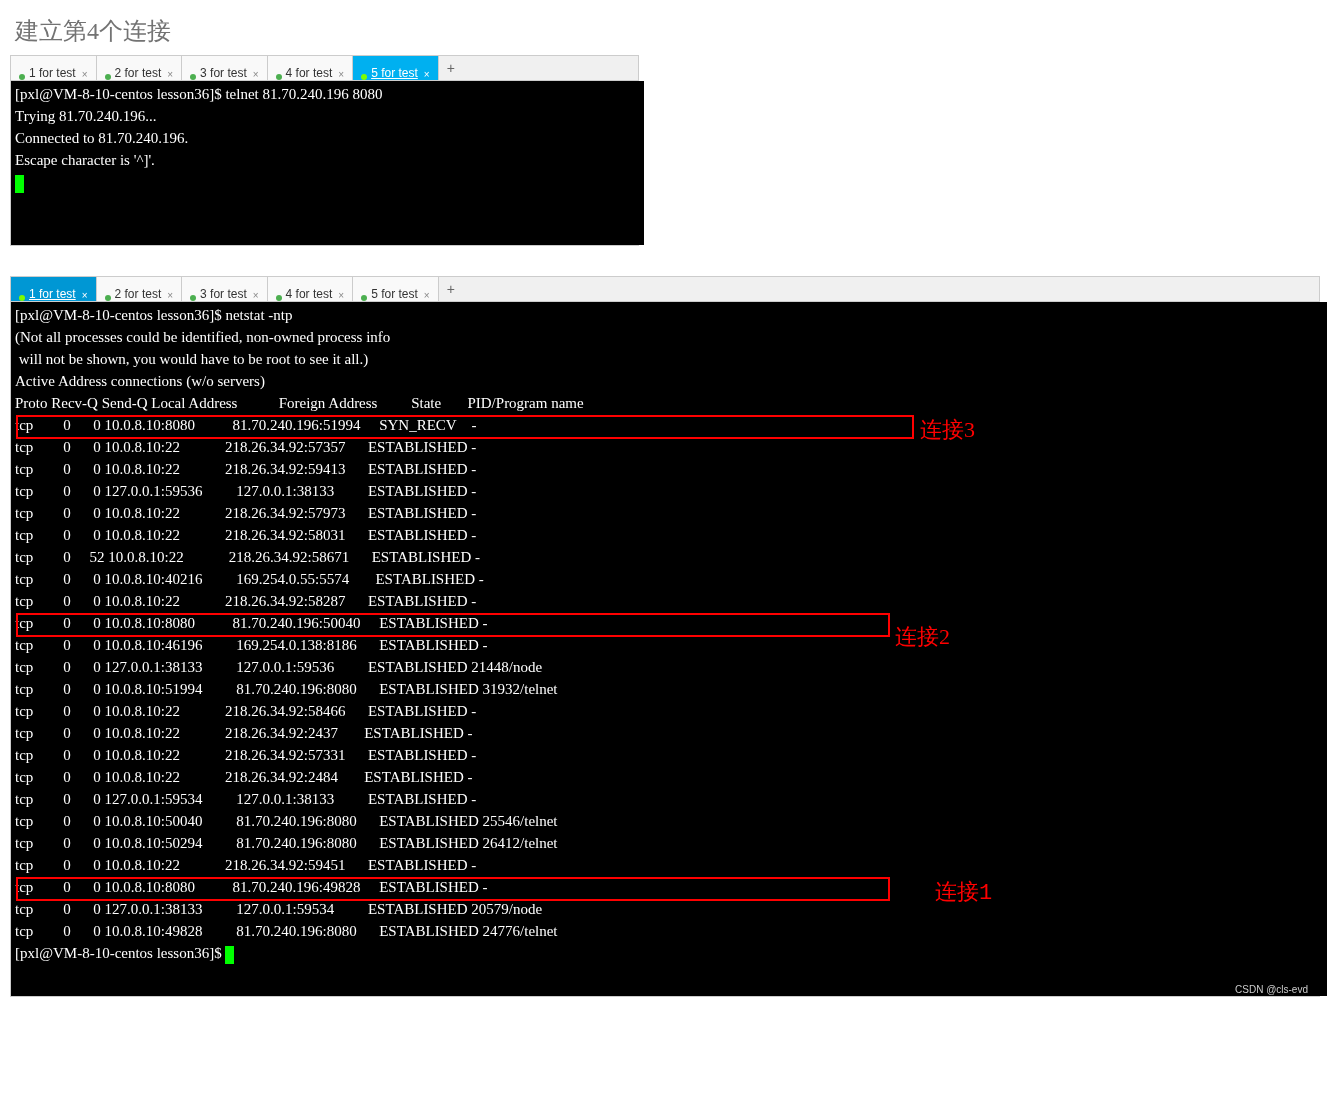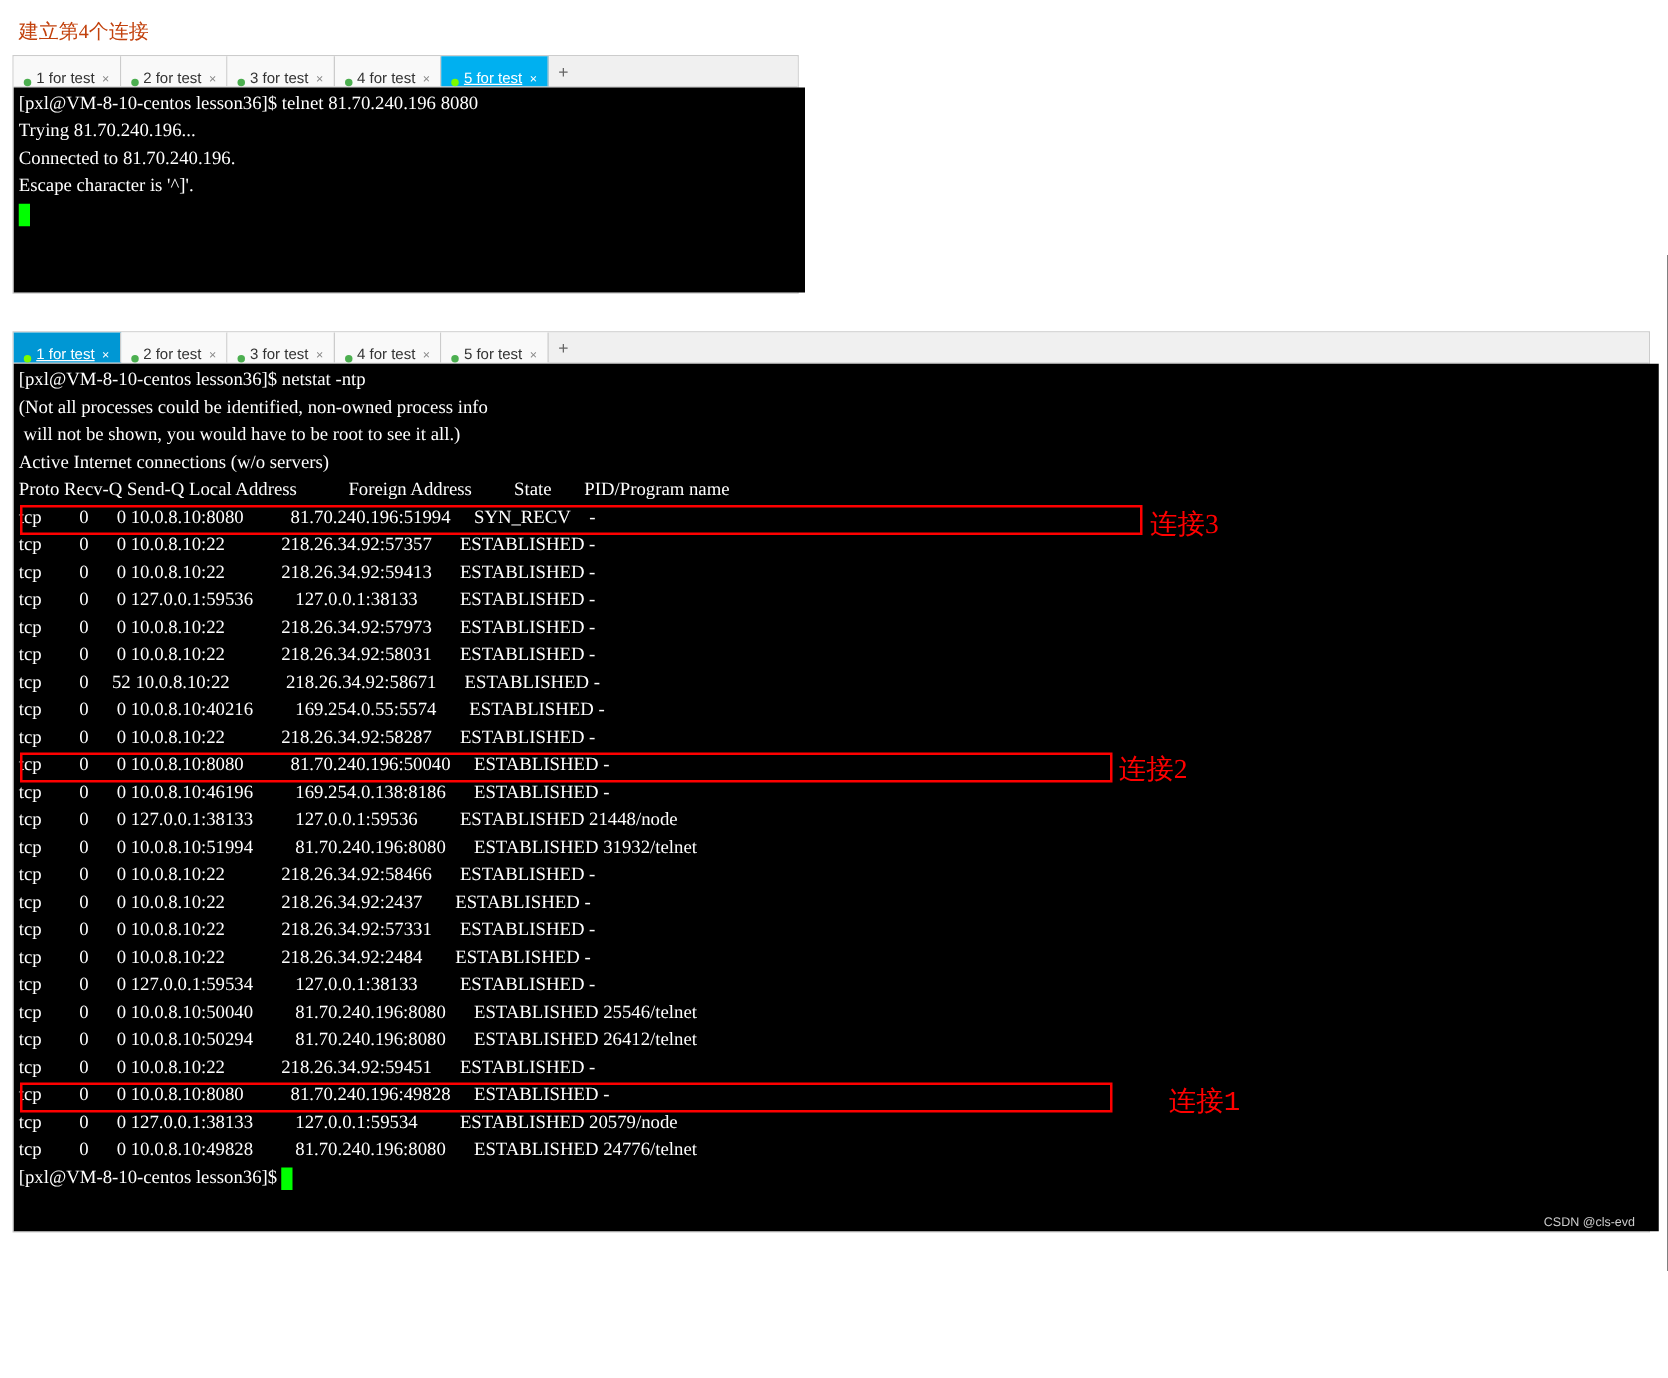--- a/index.html
+++ b/index.html
@@ -4,22 +4,22 @@
 <style>
 body {
   margin: 0;
   padding: 10px;
   background: #fff;
   font-family: Arial, sans-serif;
   width: 1334px;
   box-sizing: border-box;
 }
 .title-text {
-  color: #c2410c;
-  font-size: 16px;
+  color: #737373;
+  font-size: 24px;
   font-family: "SimSun", serif;
   margin: 5px 0 8px 5px;
 }
 .terminal-window {
   border: 1px solid #ccc;
   margin-bottom: 10px;
   background: #fff;
 }
 .tab-bar {
   background: #f0f0f0;
@@ -199,29 +199,29 @@
     <div class="tab">
           <span class="dot"></span>
           <span class="label">5 for test</span>
           <span class="close">×</span>
         </div>
     <div class="tab-add">+</div>
   </div>
   <div class="terminal terminal2"><span>[pxl@VM-8-10-centos lesson36]$ netstat -ntp</span>
 <span>(Not all processes could be identified, non-owned process info</span>
 <span> will not be shown, you would have to be root to see it all.)</span>
-<span>Active Internet connections (w/o servers)</span>
+<span>Active Address connections (w/o servers)</span>
 <span>Proto Recv-Q Send-Q Local Address           Foreign Address         State       PID/Program name</span>
 <span class="netstat-row">tcp        0      0 10.0.8.10:8080          81.70.240.196:51994     SYN_RECV    -</span><span class="netstat-row">tcp        0      0 10.0.8.10:22            218.26.34.92:57357      ESTABLISHED -</span><span class="netstat-row">tcp        0      0 10.0.8.10:22            218.26.34.92:59413      ESTABLISHED -</span><span class="netstat-row">tcp        0      0 127.0.0.1:59536         127.0.0.1:38133         ESTABLISHED -</span><span class="netstat-row">tcp        0      0 10.0.8.10:22            218.26.34.92:57973      ESTABLISHED -</span><span class="netstat-row">tcp        0      0 10.0.8.10:22            218.26.34.92:58031      ESTABLISHED -</span><span class="netstat-row">tcp        0     52 10.0.8.10:22            218.26.34.92:58671      ESTABLISHED -</span><span class="netstat-row">tcp        0      0 10.0.8.10:40216         169.254.0.55:5574       ESTABLISHED -</span><span class="netstat-row">tcp        0      0 10.0.8.10:22            218.26.34.92:58287      ESTABLISHED -</span><span class="netstat-row">tcp        0      0 10.0.8.10:8080          81.70.240.196:50040     ESTABLISHED -</span><span class="netstat-row">tcp        0      0 10.0.8.10:46196         169.254.0.138:8186      ESTABLISHED -</span><span class="netstat-row">tcp        0      0 127.0.0.1:38133         127.0.0.1:59536         ESTABLISHED 21448/node</span><span class="netstat-row">tcp        0      0 10.0.8.10:51994         81.70.240.196:8080      ESTABLISHED 31932/telnet</span><span class="netstat-row">tcp        0      0 10.0.8.10:22            218.26.34.92:58466      ESTABLISHED -</span><span class="netstat-row">tcp        0      0 10.0.8.10:22            218.26.34.92:2437       ESTABLISHED -</span><span class="netstat-row">tcp        0      0 10.0.8.10:22            218.26.34.92:57331      ESTABLISHED -</span><span class="netstat-row">tcp        0      0 10.0.8.10:22            218.26.34.92:2484       ESTABLISHED -</span><span class="netstat-row">tcp        0      0 127.0.0.1:59534         127.0.0.1:38133         ESTABLISHED -</span><span class="netstat-row">tcp        0      0 10.0.8.10:50040         81.70.240.196:8080      ESTABLISHED 25546/telnet</span><span class="netstat-row">tcp        0      0 10.0.8.10:50294         81.70.240.196:8080      ESTABLISHED 26412/telnet</span><span class="netstat-row">tcp        0      0 10.0.8.10:22            218.26.34.92:59451      ESTABLISHED -</span><span class="netstat-row">tcp        0      0 10.0.8.10:8080          81.70.240.196:49828     ESTABLISHED -</span><span class="netstat-row">tcp        0      0 127.0.0.1:38133         127.0.0.1:59534         ESTABLISHED 20579/node</span><span class="netstat-row">tcp        0      0 10.0.8.10:49828         81.70.240.196:8080      ESTABLISHED 24776/telnet</span><span>[pxl@VM-8-10-centos lesson36]$ </span><span class="cursor"></span>
 </div>
 </div>
 
 <div class="highlight-box" style="left:6px; top:139px; width:894px; height:20px;"></div>
 <div class="annotation" style="left:910px; top:139px;">连接3</div>
 
 <div class="highlight-box" style="left:6px; top:337px; width:870px; height:20px;"></div>
-<div class="annotation" style="left:885px; top:335px;">连接2</div>
+<div class="annotation" style="left:885px; top:346px;">连接2</div>
 
 <div class="highlight-box" style="left:6px; top:601px; width:870px; height:20px;"></div>
 <div class="annotation" style="left:925px; top:601px;font-family:Liberation Mono, monospace;">连接1</div>
 
 <div class="watermark">CSDN @cls-evd</div>
 </div>
 
 </body></html>

